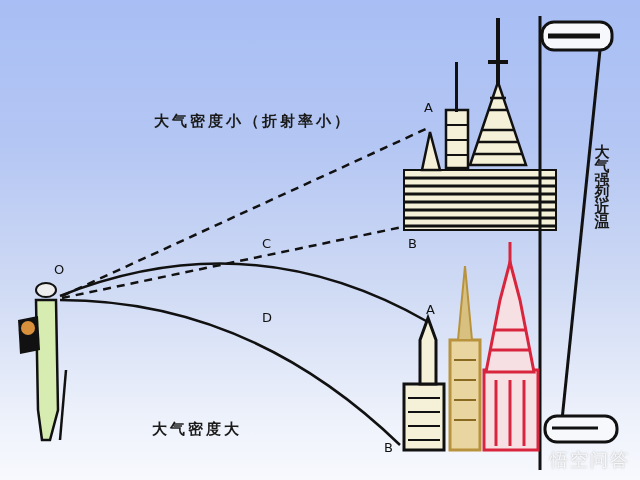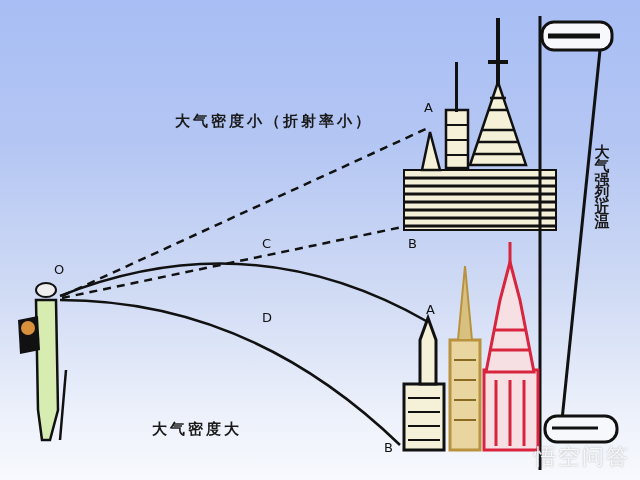--- a/index.html
+++ b/index.html
@@ -13,21 +13,21 @@
       letter-spacing: 3px; white-space: nowrap;
     }
     .vlabel {
       position: absolute; color: #1a1a1a; font-weight: bold; font-size: 15px;
       writing-mode: vertical-rl; letter-spacing: 14px;
     }
     .pt { position: absolute; font-size: 13px; color: #111; font-family: "DejaVu Sans", sans-serif; }
     svg { position: absolute; left: 0; top: 0; }
     .watermark {
       position: absolute; right: 10px; bottom: 8px; color: rgba(255,255,255,0.85);
-      font-size: 22px; letter-spacing: 2px; text-shadow: 0 0 2px rgba(120,120,120,0.6);
+      font-size: 18px; letter-spacing: 2px; text-shadow: 0 0 2px rgba(120,120,120,0.6);
     }
   </style>
 </head>
 <body>
 
 <svg width="640" height="480" viewBox="0 0 640 480">
 
   <g stroke="#111" stroke-width="2.5" stroke-dasharray="8,6" fill="none">
     <line x1="62" y1="296" x2="428" y2="128"></line>
     <line x1="62" y1="298" x2="412" y2="225"></line>
@@ -109,21 +109,21 @@
 
   <g>
     <ellipse cx="46" cy="290" rx="10" ry="7" fill="#eee" stroke="#111" stroke-width="2"></ellipse>
     <path d="M36 300 L 56 300 L 58 410 L 50 440 L 42 440 L 38 410 Z" fill="#d6ecb0" stroke="#111" stroke-width="2.5"></path>
     <path d="M18 320 L 38 316 L 40 350 L 20 354 Z" fill="#111"></path>
     <circle cx="28" cy="328" r="7" fill="#d8903c"></circle>
     <line x1="66" y1="370" x2="60" y2="440" stroke="#111" stroke-width="2.5"></line>
   </g>
 </svg>
 
-<div class="label" style="left:175px;top:112px;">大气密度小（折射率小）</div>
+<div class="label" style="left:154px;top:112px;">大气密度小（折射率小）</div>
 <div class="label" style="left:152px;top:420px;">大气密度大</div>
 <div class="vlabel" style="left:592px;top:132px;">大气强烈近温</div>
 
 <span class="pt" style="left:54px;top:262px;">O</span>
 <span class="pt" style="left:424px;top:100px;">A</span>
 <span class="pt" style="left:408px;top:236px;">B</span>
 <span class="pt" style="left:262px;top:236px;">C</span>
 <span class="pt" style="left:262px;top:310px;">D</span>
 <span class="pt" style="left:426px;top:302px;">A</span>
 <span class="pt" style="left:384px;top:440px;">B</span>

